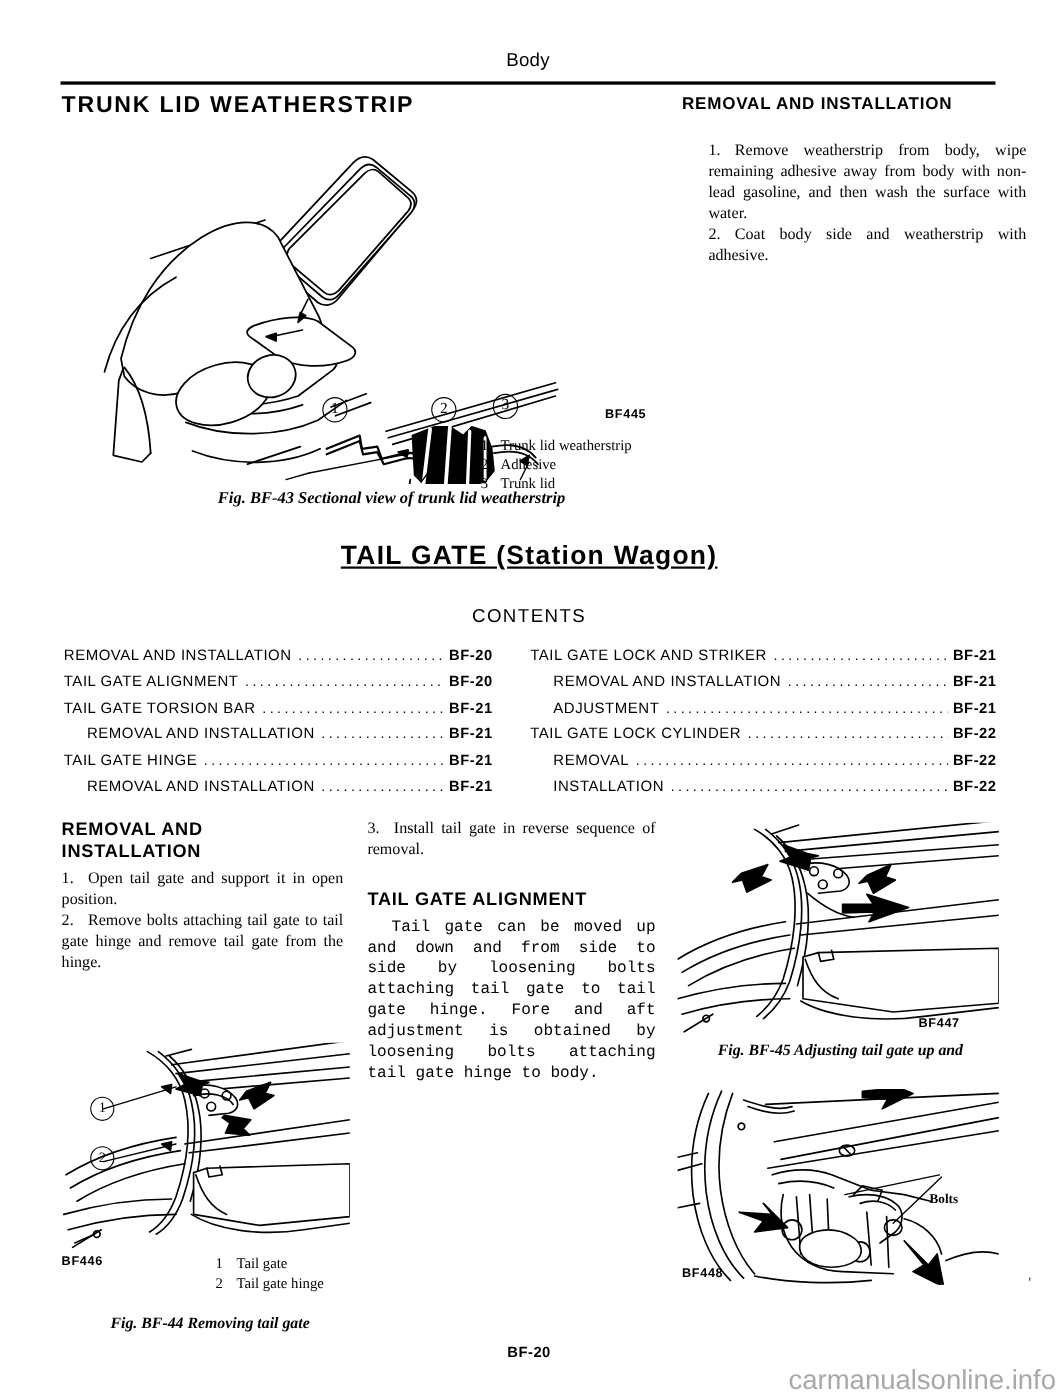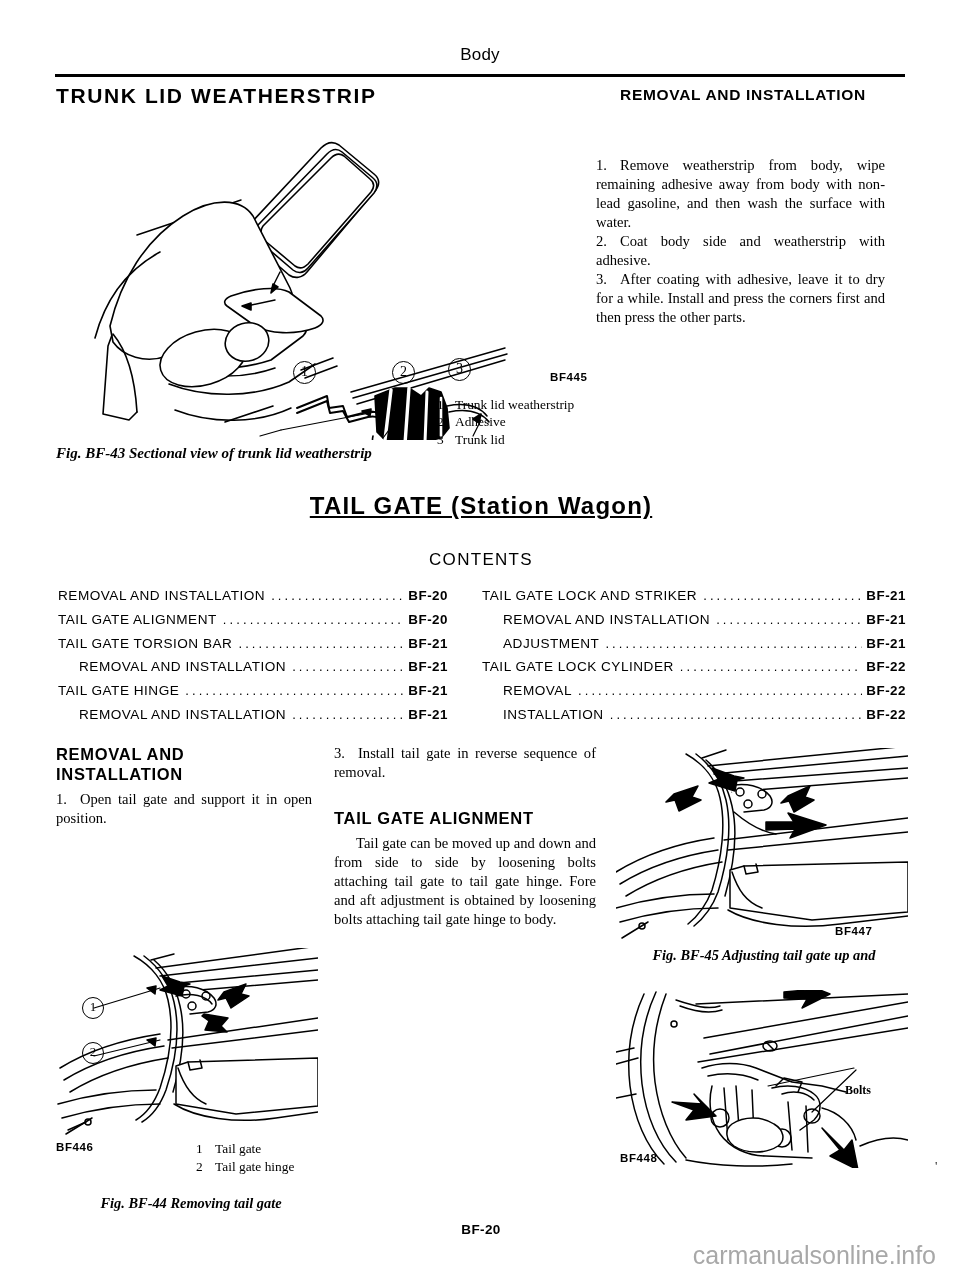--- a/index.html
+++ b/index.html
@@ -30,39 +30,39 @@
   #ri-heading{position:absolute;left:620px;top:86px;width:290px;font-size:15.5px;letter-spacing:.7px;}
 
   
   .bodytext{
     font-size:14.6px;line-height:1.30;text-align:justify;
     text-justify:inter-word;
   }
   .bodytext p{margin:0;}
   .num{display:inline-block;min-width:24px;}
 
-  #ri-body{position:absolute;left:596px;top:128px;width:289px;margin-top:28px;}
+  #ri-body{position:absolute;left:644px;top:128px;width:289px;}
 
   
   #fig43{position:absolute;left:75px;top:120px;width:520px;height:320px;}
   #fig43 svg{display:block;}
 
   #bf445{
     position:absolute;left:550px;top:371px;
     font-family:"Liberation Sans", sans-serif;font-weight:bold;
     font-size:11.5px;letter-spacing:.6px;
   }
   #fig43-legend{
     position:absolute;left:437px;top:396px;width:220px;
     font-size:13.4px;line-height:1.30;
   }
   #fig43-legend .lg{display:flex;}
   #fig43-legend .lgn{width:18px;flex:0 0 18px;}
   #fig43-caption{
-    position:absolute;left:56px;top:445px;width:600px;
+    position:absolute;left:56px;top:445px;width:600px;text-align:center;
     font-style:italic;font-weight:bold;font-size:15px;
   }
 
   
   #tailgate-title{
     position:absolute;left:56px;top:492px;width:850px;text-align:center;
     font-family:"Liberation Sans", sans-serif;font-weight:bold;
     font-size:24px;letter-spacing:1.2px;text-decoration:underline;
   }
   #contents-title{
@@ -119,21 +119,21 @@
   .boltlabel{
     position:absolute;font-family:"Liberation Serif",serif;font-weight:bold;font-size:12px;
   }
 
   
   #page-number{
     position:absolute;left:56px;top:1222px;width:850px;text-align:center;
     font-family:"Liberation Sans", sans-serif;font-weight:bold;font-size:13.5px;letter-spacing:.4px;
   }
   #watermark{
-    position:absolute;right:24px;bottom:2px;
+    position:absolute;right:0;bottom:2px;
     font-family:"Liberation Sans", sans-serif;font-size:25px;color:#a8a8a8;letter-spacing:0px;
   }
   #edge-dot{position:absolute;left:935px;top:1158px;font-size:13px;color:#222;}
 </style>
 </head>
 <body>
 
 <div class="page">
 
   <div class="runhead">Body</div>
@@ -246,23 +246,20 @@
   <div id="fig43-caption">Fig. BF-43  Sectional view of trunk lid weatherstrip</div>
 
   <div id="ri-heading" class="h-sec">REMOVAL AND INSTALLATION</div>
   <div id="ri-body" class="bodytext">
     <p>
       <span class="num">1.</span><span>Remove weatherstrip from body, wipe remaining adhesive away from body with non-lead gasoline, and then wash the surface with water.</span>
     </p>
     <p>
       <span class="num">2.</span><span>Coat body side and weatherstrip with adhesive.</span>
     </p>
-    <p>
-      <span class="num">3.</span><span>After coating with adhesive, leave it to dry for a while. Install and press the corners first and then press the other parts.</span>
-    </p>
   </div>
 
   <div id="tailgate-title">TAIL GATE (Station Wagon)</div>
   <div id="contents-title">CONTENTS</div>
 
   <div id="toc-left" class="toc">
       <div class="toc-row">
         <span class="toc-label">REMOVAL AND INSTALLATION</span>
         <span class="toc-dots">................................................................................</span>
         <span class="toc-page">BF-20</span>
@@ -325,20 +322,23 @@
         <span class="toc-page">BF-22</span>
       </div>
     </div>
 
   <div id="col1">
     <div class="h-sub">REMOVAL AND INSTALLATION</div>
     <div class="bodytext">
       <p>
         <span class="num">1.</span><span>Open tail gate and support it in open position.</span>
       </p>
+      <p>
+        <span class="num">2.</span><span>Remove bolts attaching tail gate to tail gate hinge and remove tail gate from the hinge.</span>
+      </p>
     </div>
   </div>
 
   <div id="fig446-wrap">
     <svg width="262" height="190" viewBox="0 0 262 190" fill="none" stroke="#000" stroke-width="1.5" stroke-linejoin="round" stroke-linecap="round">
 
       <path d="M95 12 L118 6"></path>
       <path d="M100 20 L262 -2"></path>
       <path d="M104 28 L262 10"></path>
       <path d="M112 36 L262 22"></path>
@@ -401,21 +401,21 @@
   <div id="fig44-caption" class="figcap">Fig. BF-44  Removing tail gate</div>
 
   <div id="col2">
     <div class="bodytext">
       <p>
         <span class="num">3.</span><span>Install tail gate in reverse sequence of removal.</span>
       </p>
     </div>
     <div class="h-sub" style="margin-top:26px;">TAIL GATE ALIGNMENT</div>
     <div class="bodytext">
-      <p style="text-indent:22px;">Tail gate can be moved up and down and from side to side by loosening bolts attaching tail gate to tail gate hinge. Fore and aft adjustment is obtained by loosening bolts attaching tail gate hinge to body.</p>
+      <p style="text-indent:22px;font-family:Liberation Mono, monospace;">Tail gate can be moved up and down and from side to side by loosening bolts attaching tail gate to tail gate hinge. Fore and aft adjustment is obtained by loosening bolts attaching tail gate hinge to body.</p>
     </div>
   </div>
 
   <div id="fig447-wrap">
     <svg width="292" height="196" viewBox="0 0 292 196" fill="none" stroke="#000" stroke-width="1.5" stroke-linejoin="round" stroke-linecap="round">
       <path d="M86 10 L110 2"></path>
       <path d="M92 18 L292 -2"></path>
       <path d="M98 26 L292 8"></path>
       <path d="M106 34 L292 20"></path>
       <path d="M116 44 L292 30"></path>

